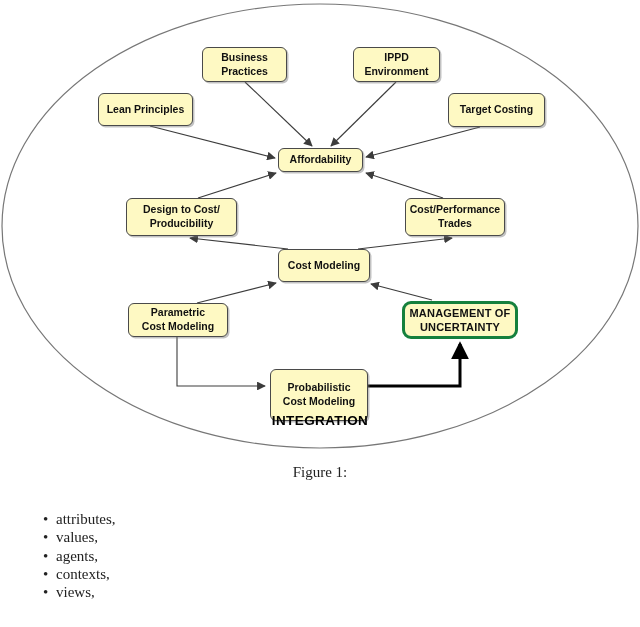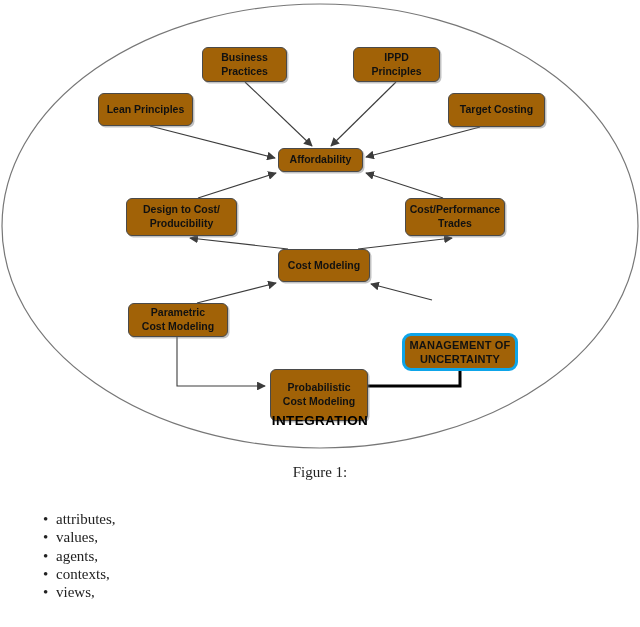--- a/index.html
+++ b/index.html
@@ -6,30 +6,30 @@
   body{
     width:640px;height:627px;overflow:hidden;position:relative;
     font-family:"Liberation Sans",sans-serif;color:#1a1a1a;
   }
   .figure-area{
     position:absolute;left:0;top:0;width:640px;height:460px;
   }
   .figure-area svg{position:absolute;left:0;top:0;}
   .node{
     position:absolute;display:flex;align-items:center;justify-content:center;
-    background:#a16207;border:1px solid #4a4a4a;border-radius:6px;
+    background:#fef9c3;border:1px solid #4a4a4a;border-radius:6px;
     box-shadow:1.5px 1.5px 0 rgba(120,120,120,.45);
     text-align:center;box-sizing:border-box;
   }
   .node .nlabel{
     white-space:pre-line;
     font:bold 10.5px/1.3 "Liberation Sans",sans-serif;color:#111;
   }
   .node.emph{
-    border:3px solid #0ea5e9;border-radius:9px;box-shadow:none;margin-top:32px;
+    border:3px solid #15803d;border-radius:9px;box-shadow:none;
   }
   .node.emph .nlabel{font-size:11px;letter-spacing:.2px;}
   .integration-label{
     position:absolute;left:240px;top:413px;width:160px;text-align:center;
     font:bold 13.5px/1.2 "Liberation Sans",sans-serif;color:#000000;letter-spacing:.4px;
   }
   .caption{
     position:absolute;left:0;top:463px;width:640px;text-align:center;
     font:15px/1.25 "Liberation Serif",serif;color:#222;
   }
@@ -77,21 +77,21 @@
     <polyline points="368,386 460,386 460,344" fill="none" stroke="#000000" stroke-width="3" marker-end="url(#arrBig)"></polyline>
   </svg>
 
   <div class="node" style="left:202px;top:47px;width:85px;height:35px">
     <span class="nlabel">Business
 Practices</span>
   </div>
 
   <div class="node" style="left:353px;top:47px;width:87px;height:35px">
     <span class="nlabel">IPPD
-Principles</span>
+Environment</span>
   </div>
 
   <div class="node" style="left:98px;top:93px;width:95px;height:33px">
     <span class="nlabel">Lean Principles</span>
   </div>
 
   <div class="node" style="left:448px;top:93px;width:97px;height:34px">
     <span class="nlabel">Target Costing</span>
   </div>
 

